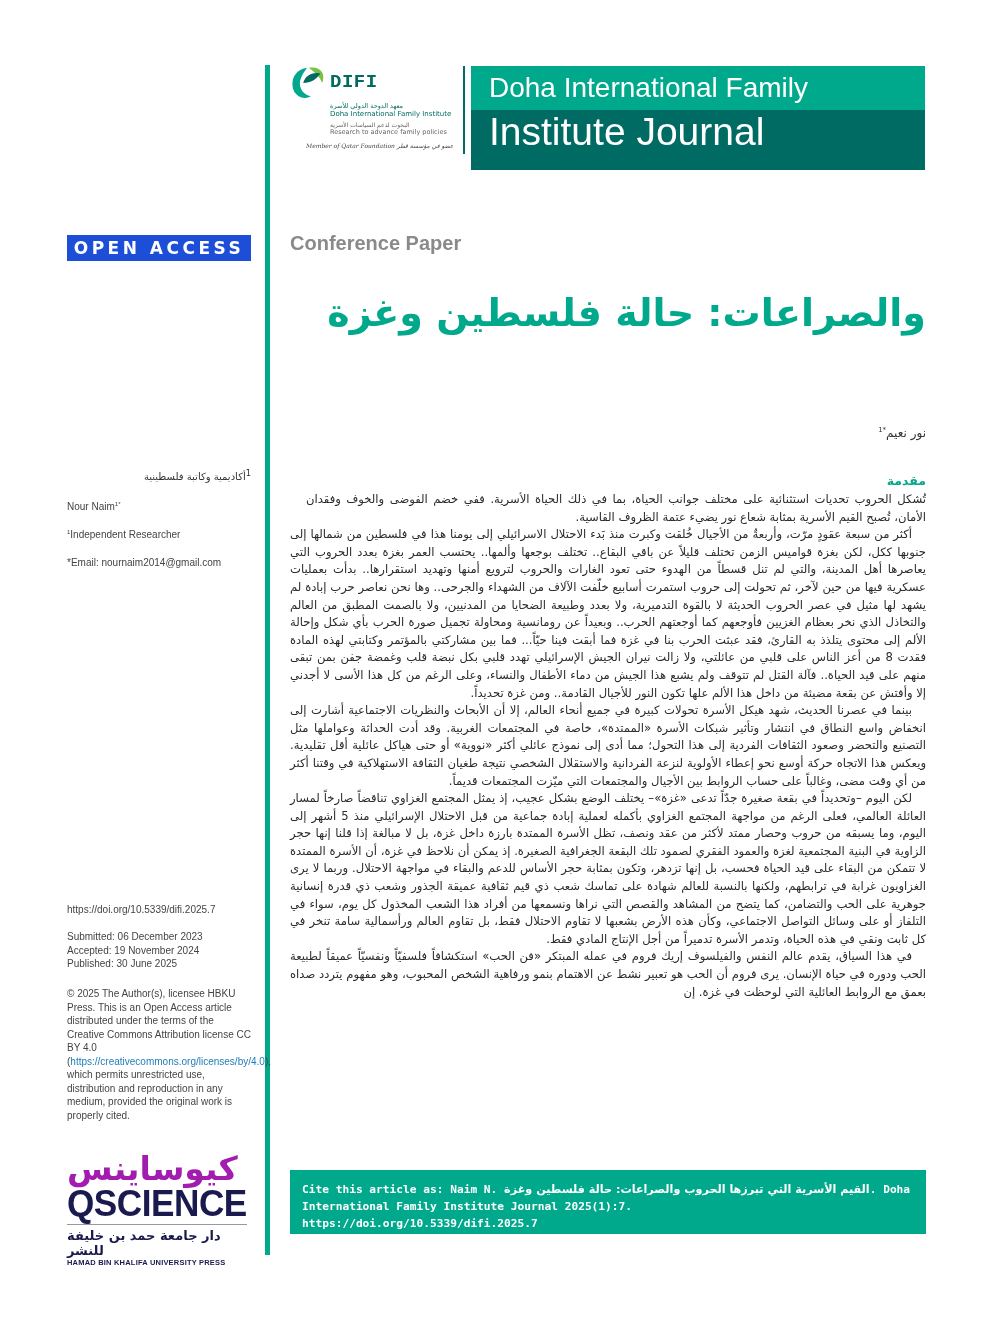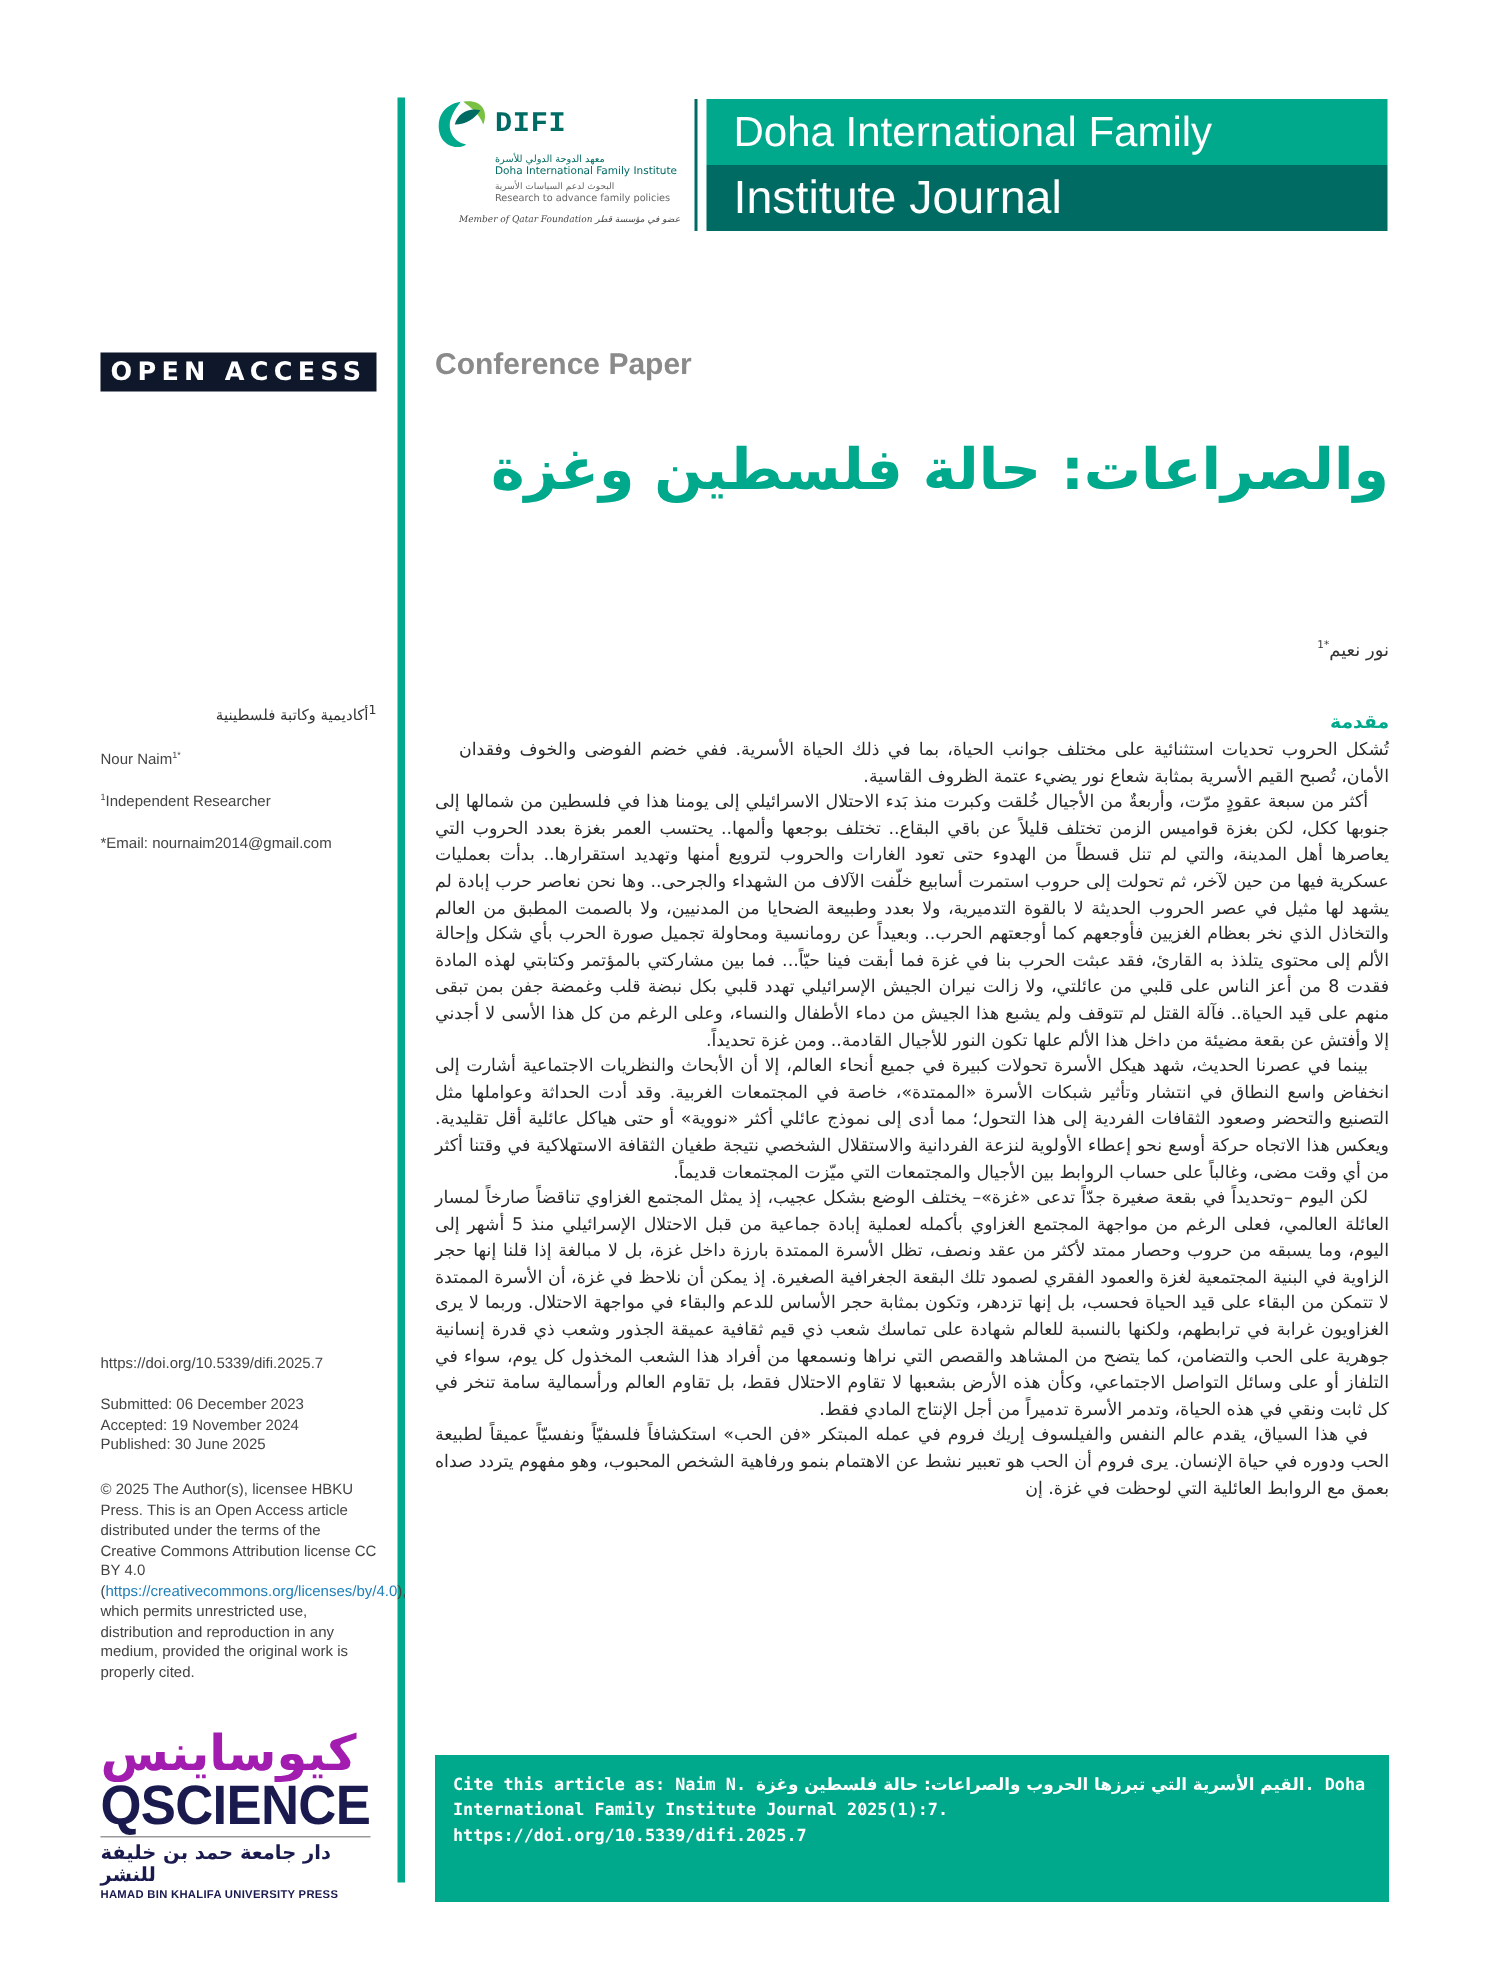--- a/index.html
+++ b/index.html
@@ -14,23 +14,23 @@
     .logo-ar1 { position: absolute; left: 42px; top: 40px; font-size: 6.5px; color: #006b63; direction: rtl; }
     .logo-en1 { position: absolute; left: 42px; top: 48px; font-size: 7px; color: #006b63; white-space: nowrap; }
     .logo-ar2 { position: absolute; left: 42px; top: 59px; font-size: 6px; color: #666; direction: rtl; }
     .logo-en2 { position: absolute; left: 42px; top: 66px; font-size: 6.5px; color: #666; white-space: nowrap; }
     .logo-member { position: absolute; left: 18px; top: 80px; font-family: "DejaVu Serif", serif; font-style: italic; font-size: 6px; color: #444; white-space: nowrap; }
     .logo-sep { position: absolute; left: 463px; top: 66px; width: 2px; height: 88px; background: #006b63; }
 
     
     .journal { position: absolute; left: 471px; top: 66px; width: 454px; }
     .journal-l1 { background: #00a88c; color: #fff; font-family: "Liberation Sans", sans-serif; font-size: 28px; height: 44px; line-height: 44px; padding-left: 18px; }
-    .journal-l2 { background: #006b63; color: #fff; font-family: "Liberation Sans", sans-serif; font-size: 31px; height: 44px; line-height: 44px; padding-left: 18px; }
+    .journal-l2 { background: #006b63; color: #fff; font-family: "Liberation Sans", sans-serif; font-size: 39px; height: 60px; line-height: 44px; padding-left: 18px; }
 
-    .open-access { position: absolute; left: 67px; top: 235px; width: 184px; height: 26px; background: #0f172a; color: #fff; font-weight: bold; font-size: 17px; letter-spacing: 3.5px; text-align: center; line-height: 26px; font-family: "DejaVu Sans", sans-serif; }
+    .open-access { position: absolute; left: 67px; top: 235px; width: 184px; height: 26px; background: #1d4ed8; color: #fff; font-weight: bold; font-size: 17px; letter-spacing: 3.5px; text-align: center; line-height: 26px; font-family: "DejaVu Sans", sans-serif; }
     .paper-type { position: absolute; left: 290px; top: 232px; font-weight: bold; font-size: 20px; color: #8a8a8a; font-family: "Liberation Sans", sans-serif; }
 
     .title { position: absolute; left: 290px; right: 66px; top: 288px; direction: rtl; text-align: right; color: #00a88c; font-weight: bold; font-size: 38px; line-height: 50px; }
 
     .author-ar { position: absolute; right: 66px; top: 426px; direction: rtl; font-size: 12px; color: #333; }
     .author-ar sup { font-size: 7px; }
 
     .affil-ar { position: absolute; left: 67px; top: 468px; width: 184px; direction: rtl; text-align: right; font-size: 10px; color: #333; }
     .side-small { position: absolute; left: 67px; font-size: 10px; color: #444; font-family: "Liberation Sans", sans-serif; }
     .side-small sup { font-size: 6px; }
@@ -44,21 +44,21 @@
     .qs-line { height: 1px; background: #999; margin: 2px 0 3px 0; width: 180px; }
     .qs-press-ar { color: #1a1a4e; font-size: 13px; direction: rtl; text-align: left; font-weight: bold; line-height: 15px; }
     .qs-press-en { color: #1a1a4e; font-family: "Liberation Sans", sans-serif; font-size: 7.5px; font-weight: bold; letter-spacing: 0.2px; white-space: nowrap; }
 
     
     .section-head { position: absolute; right: 66px; top: 473px; direction: rtl; color: #00a88c; font-weight: bold; font-size: 12.5px; }
     .body { position: absolute; left: 290px; right: 66px; top: 491px; direction: rtl; text-align: justify; font-size: 11.6px; line-height: 17.6px; color: #2b2b2b; }
     .body p { margin: 0; text-indent: 14px; }
     .body p.first { text-indent: 0; margin-left: 16px; }
 
-    .cite { position: absolute; left: 290px; top: 1170px; width: 636px; height: 98px; background: #00a88c; color: #fff; box-sizing: border-box; padding: 11px 12px; font-family: "DejaVu Sans Mono", monospace; font-size: 11.2px; line-height: 17px; font-weight: bold; }
+    .cite { position: absolute; left: 290px; top: 1170px; width: 636px; height: 64px; background: #00a88c; color: #fff; box-sizing: border-box; padding: 11px 12px; font-family: "DejaVu Sans Mono", monospace; font-size: 11.2px; line-height: 17px; font-weight: bold; }
     .cite .ar { font-family: "DejaVu Sans", sans-serif; }
   </style>
 </head>
 <body>
 
 <div class="vline"></div>
 
 <div class="logo">
   <svg class="logo-mark" viewBox="0 0 40 40">
     <path d="M20 4 C8 6 2 16 6 28 C9 35 18 38 24 34 C14 32 10 22 14 14 C16 9 19 6 20 4 Z" fill="#00a88c"></path>

